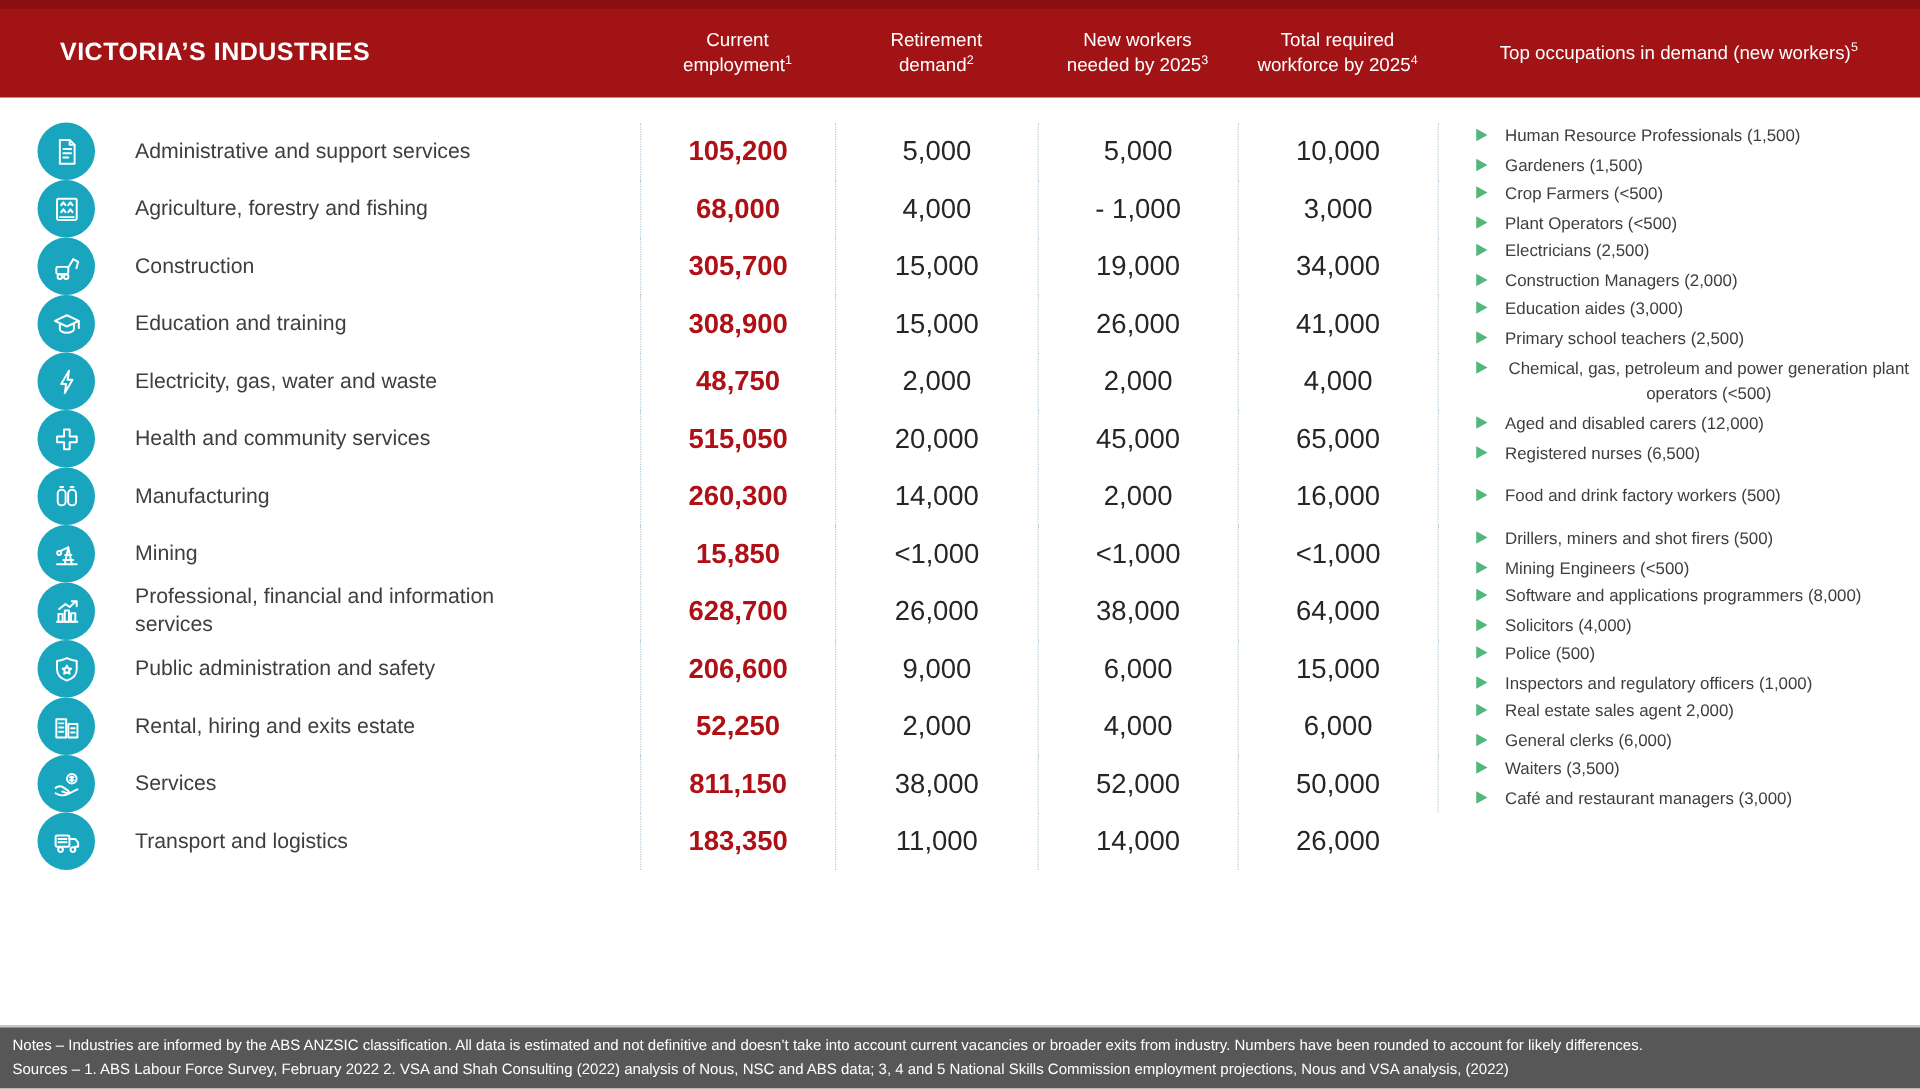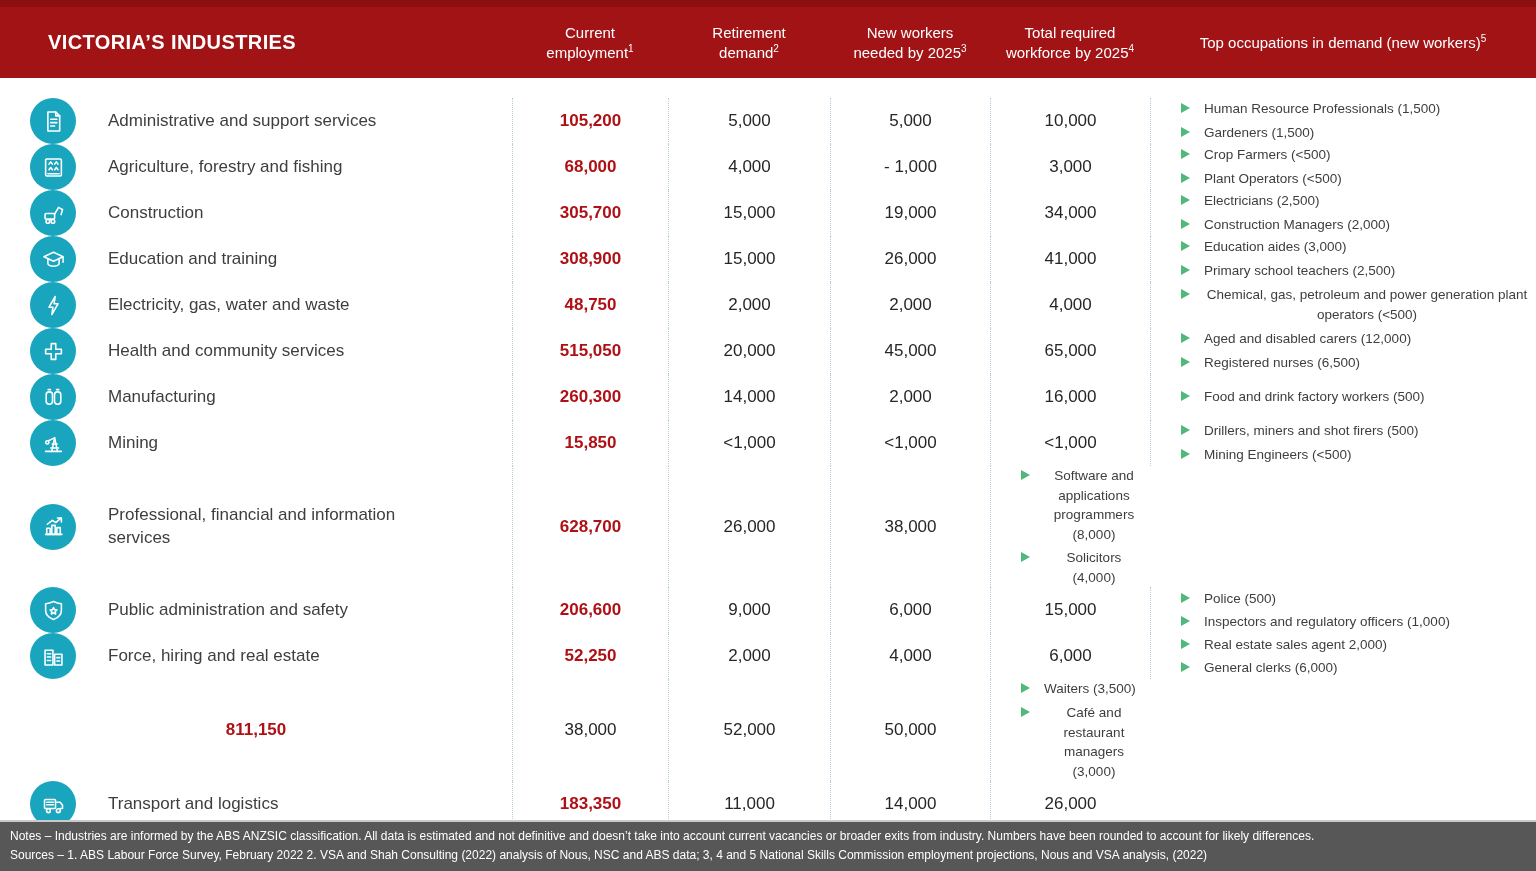--- a/index.html
+++ b/index.html
@@ -27,21 +27,21 @@
   .row{flex:1;align-items:stretch;}
   .cell{display:flex;align-items:center;box-sizing:border-box;}
   .row .cell:nth-child(n+2){border-left:1px dotted #B9CEDA;}
   .c-industry{padding-left:30px;}
   .icon-circle{
     width:46px;height:46px;border-radius:50%;background:#19A5BE;flex:0 0 46px;
     display:flex;align-items:center;justify-content:center;
   }
   .icon-circle svg{width:27px;height:27px;}
   .industry-label{margin-left:32px;font-size:17px;color:#3e3e3e;max-width:345px;line-height:1.35;}
-  .c-num{justify-content:center;font-size:17px;color:#262626;}
+  .c-num{justify-content:center;font-size:22px;color:#262626;}
   .c-current{font-weight:bold;color:#AF1015;}
   .c-occ{padding-left:30px;padding-right:6px;}
   .occ-list{list-style:none;margin:0;padding:0;display:flex;flex-direction:column;gap:4px;width:100%;}
   .occ-item{display:flex;align-items:flex-start;}
   .tri{
     width:0;height:0;margin:4px 14px 0 0;flex:0 0 auto;
     border-left:9px solid #50B87A;border-top:5px solid transparent;border-bottom:5px solid transparent;
   }
   .occ-text{font-size:13.5px;line-height:1.45;color:#3e3e3e;max-width:330px;text-align:center;}
   
@@ -318,20 +318,21 @@
               <rect x="15" y="13" width="3" height="6"></rect>
               <path d="M6.5 10l4.5-3.5 3 2 4.5-4"></path>
               <path d="M15.5 4.5H19V8"></path>
             </svg>
           </span>
       <span class="industry-label">Professional, financial and information services</span>
     </div>
     <div class="cell c-num c-current">628,700</div>
     <div class="cell c-num c-ret">26,000</div>
     <div class="cell c-num c-new">38,000</div>
+    <div class="cell c-num c-tot">64,000</div>
     <div class="cell c-occ">
       <ul class="occ-list">
             <li class="occ-item">
               <span class="tri"></span>
               <span class="occ-text">Software and applications programmers (8,000)</span>
             </li>
             <li class="occ-item">
               <span class="tri"></span>
               <span class="occ-text">Solicitors (4,000)</span>
             </li>
@@ -373,41 +374,54 @@
             <svg viewBox="0 0 24 24" fill="none" stroke="#ffffff" stroke-width="1.4" stroke-linecap="round" stroke-linejoin="round">
               <rect x="4.5" y="6.5" width="7" height="13"></rect>
               <rect x="13" y="10" width="6.5" height="9.5"></rect>
               <line x1="6.5" y1="9.5" x2="9.5" y2="9.5"></line>
               <line x1="6.5" y1="12.5" x2="9.5" y2="12.5"></line>
               <line x1="6.5" y1="15.5" x2="9.5" y2="15.5"></line>
               <line x1="15" y1="13" x2="17.5" y2="13"></line>
               <line x1="15" y1="16" x2="17.5" y2="16"></line>
             </svg>
           </span>
-      <span class="industry-label">Force, hiring and real estate</span>
+      <span class="industry-label">Rental, hiring and exits estate</span>
     </div>
     <div class="cell c-num c-current">52,250</div>
     <div class="cell c-num c-ret">2,000</div>
     <div class="cell c-num c-new">4,000</div>
     <div class="cell c-num c-tot">6,000</div>
     <div class="cell c-occ">
       <ul class="occ-list">
             <li class="occ-item">
               <span class="tri"></span>
               <span class="occ-text">Real estate sales agent 2,000)</span>
             </li>
             <li class="occ-item">
               <span class="tri"></span>
               <span class="occ-text">General clerks (6,000)</span>
             </li>
           </ul>
     </div>
   </div>
 
   <div class="row cols">
+    <div class="cell c-industry">
+      <span class="icon-circle">
+            <svg viewBox="0 0 24 24" fill="none" stroke="#ffffff" stroke-width="1.4" stroke-linecap="round" stroke-linejoin="round">
+              <circle cx="15.5" cy="8" r="3.4"></circle>
+              <line x1="15.5" y1="6.3" x2="15.5" y2="9.7"></line>
+              <line x1="14.2" y1="6.9" x2="16.8" y2="6.9"></line>
+              <line x1="14.2" y1="9.1" x2="16.8" y2="9.1"></line>
+              <path d="M4 14.5c2-1.6 4-1.6 6 0l3 2.1c1 .8.1 2-1 1.6l-3.2-1.1"></path>
+              <path d="M4 18.3c3 1.9 6.2 1.9 9 .4l6.5-3.2"></path>
+            </svg>
+          </span>
+      <span class="industry-label">Services</span>
+    </div>
     <div class="cell c-num c-current">811,150</div>
     <div class="cell c-num c-ret">38,000</div>
     <div class="cell c-num c-new">52,000</div>
     <div class="cell c-num c-tot">50,000</div>
     <div class="cell c-occ">
       <ul class="occ-list">
             <li class="occ-item">
               <span class="tri"></span>
               <span class="occ-text">Waiters (3,500)</span>
             </li>

